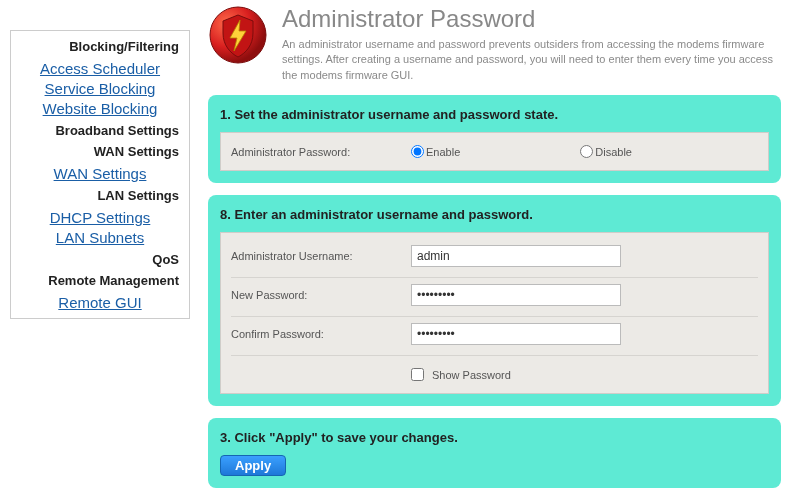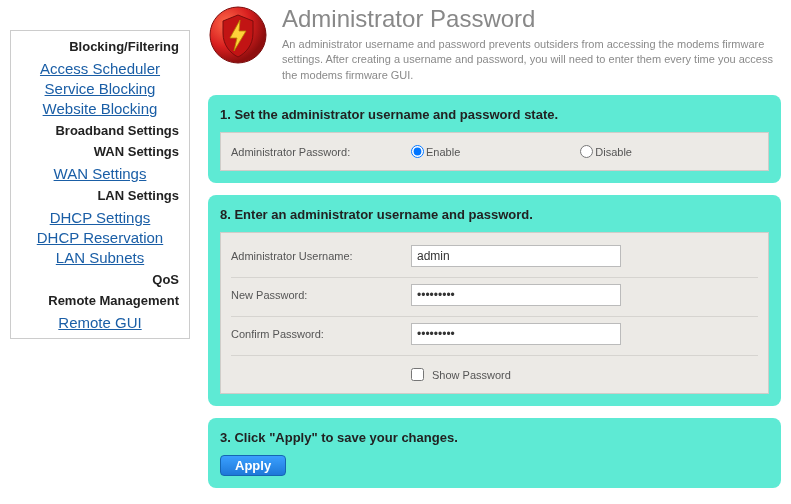--- a/index.html
+++ b/index.html
@@ -123,21 +123,20 @@
       <a class="nav-link">Service Blocking</a>
       <a class="nav-link">Website Blocking</a>
 
       <div class="nav-heading">Broadband Settings</div>
 
       <div class="nav-heading">WAN Settings</div>
       <a class="nav-link">WAN Settings</a>
 
       <div class="nav-heading">LAN Settings</div>
       <a class="nav-link">DHCP Settings</a>
-      <a class="nav-link">DHCP Reservation</a>
       <a class="nav-link">LAN Subnets</a>
 
       <div class="nav-heading">QoS</div>
 
       <div class="nav-heading">Remote Management</div>
       <a class="nav-link">Remote GUI</a>
     </div>
   </div>
 
   <div class="main">

